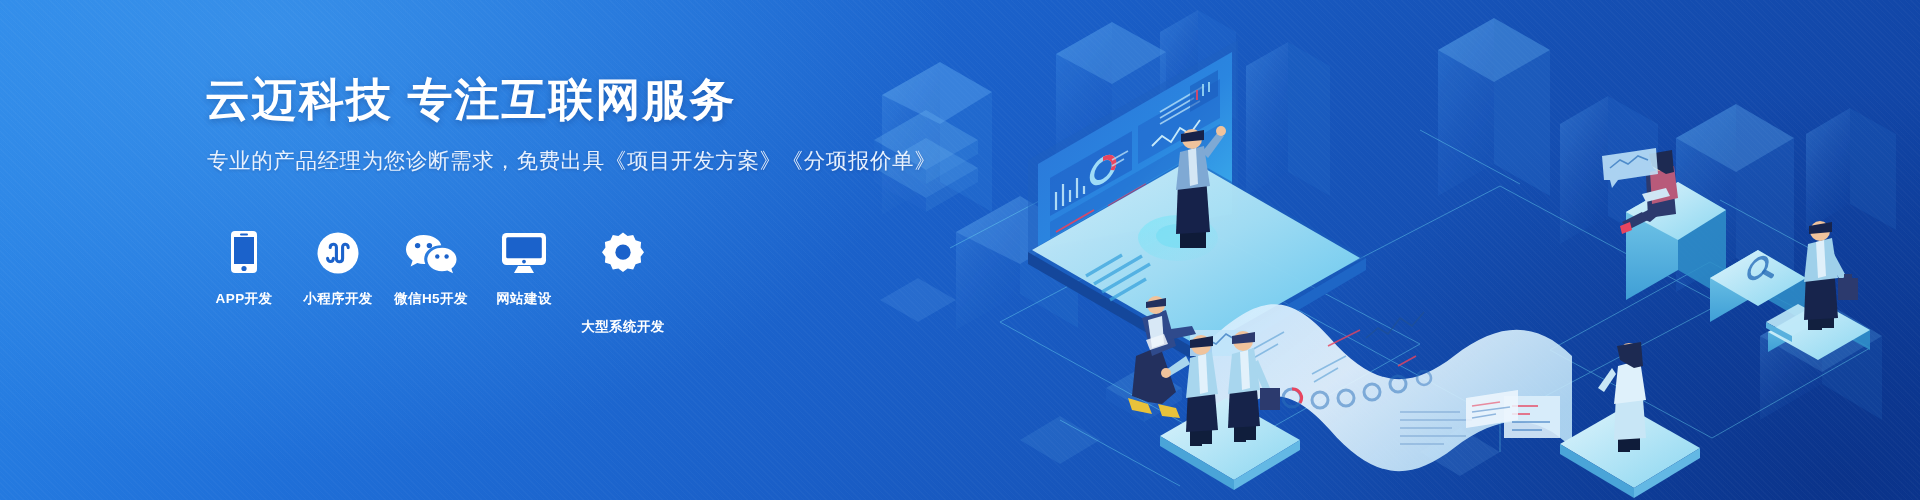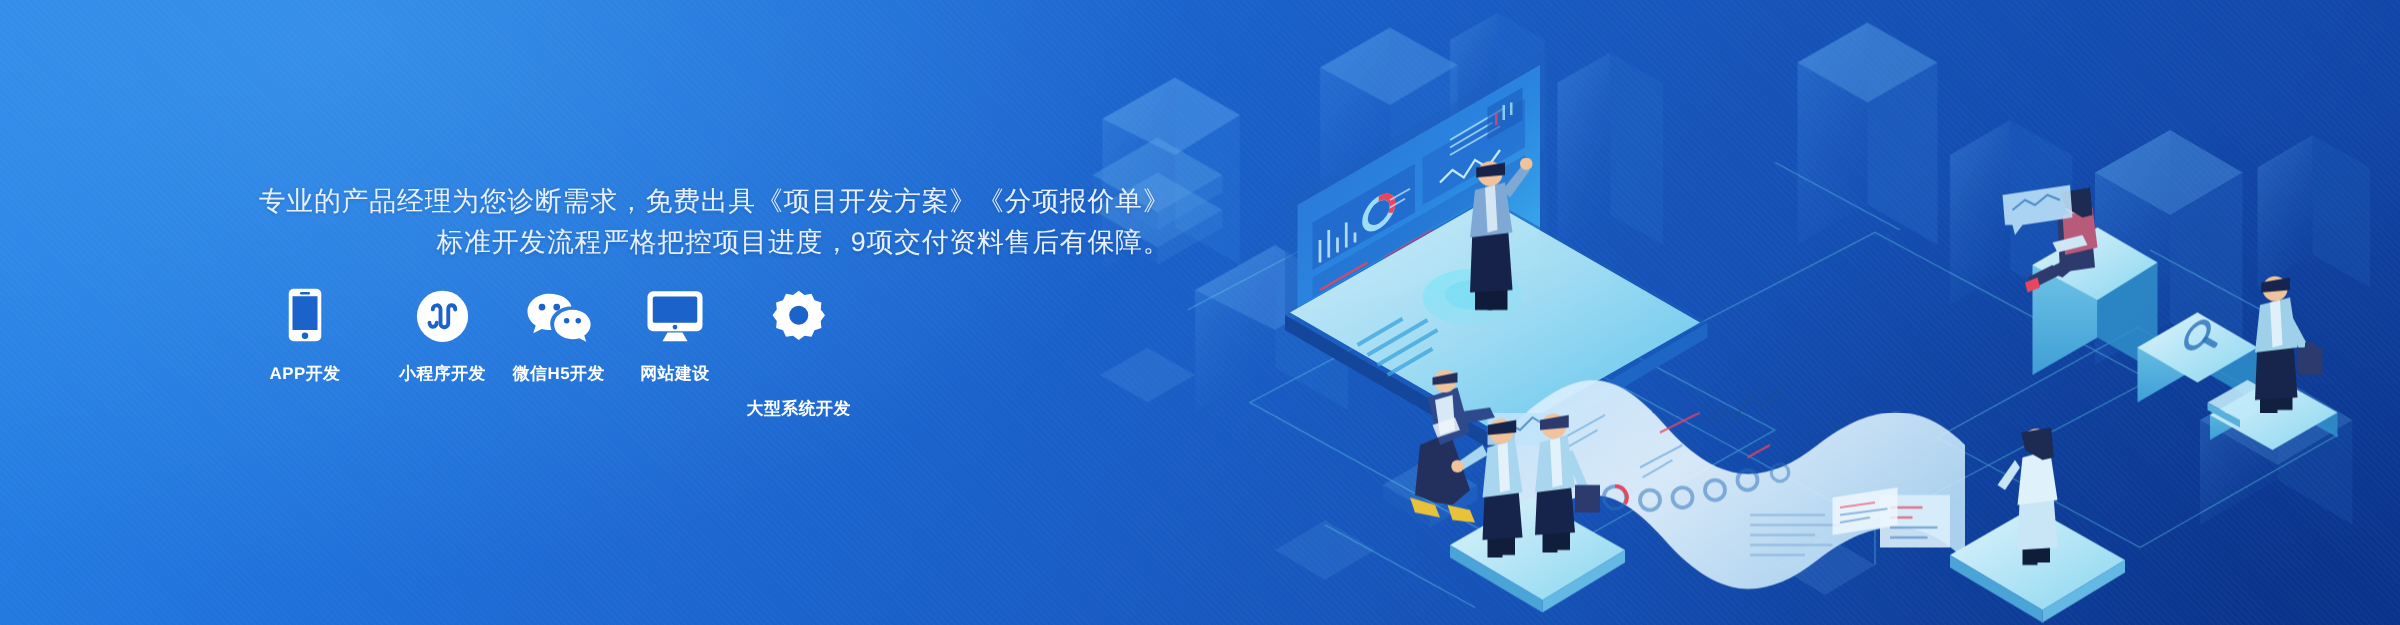--- a/index.html
+++ b/index.html
@@ -64,21 +64,21 @@
   .svc-icon {
     height:46px; display:flex; align-items:flex-end; justify-content:center;
   }
   .svc-icon svg { display:block; fill:#ffffff; }
   .svc-label {
     margin-top:16px;
     font-size:13.5px; font-weight:bold; color:#ffffff;
     letter-spacing:0.4px; white-space:nowrap;
   }
   .s0 { width:78px; }
-  .s1 { width:78px; margin-left:32px; }
+  .s1 { width:78px; margin-left:16px; }
   .s2 { width:88px; margin-left:10px; }
   .s3 { width:78px; margin-left:10px;text-align:right; }
   .s4 { width:104px; margin-left:8px;gap:28px; }
 </style>
 </head>
 <body>
 
 <div id="banner">
 
   <div id="texture"></div>
@@ -435,24 +435,24 @@
           <path d="M612 412 L650 407"></path>
           <path d="M612 418 L636 414"></path>
         </g>
       </g>
 
     </svg>
   </div>
 
   <div id="content">
 
+    <div id="headline">云迈科技 专注互联网服务</div>
 
     <div id="subtitle">
       <div class="sub-line">专业的产品经理为您诊断需求，免费出具《项目开发方案》《分项报价单》</div>
-      <div class="sub-line">标准开发流程严格把控项目进度，9项交付资料售后有保障。</div>
     </div>
 
     <div id="services">
 
       <div class="service s0">
         <div class="svc-icon">
           <svg width="28" height="44" viewBox="0 0 28 44">
             <rect x="1" y="1" width="26" height="42" rx="4" ry="4" fill="#ffffff"></rect>
             <rect x="4" y="7" width="20" height="27" fill="#1b62cb"></rect>
             <rect x="10" y="3.6" width="8" height="2" rx="1" fill="#1b62cb"></rect>

